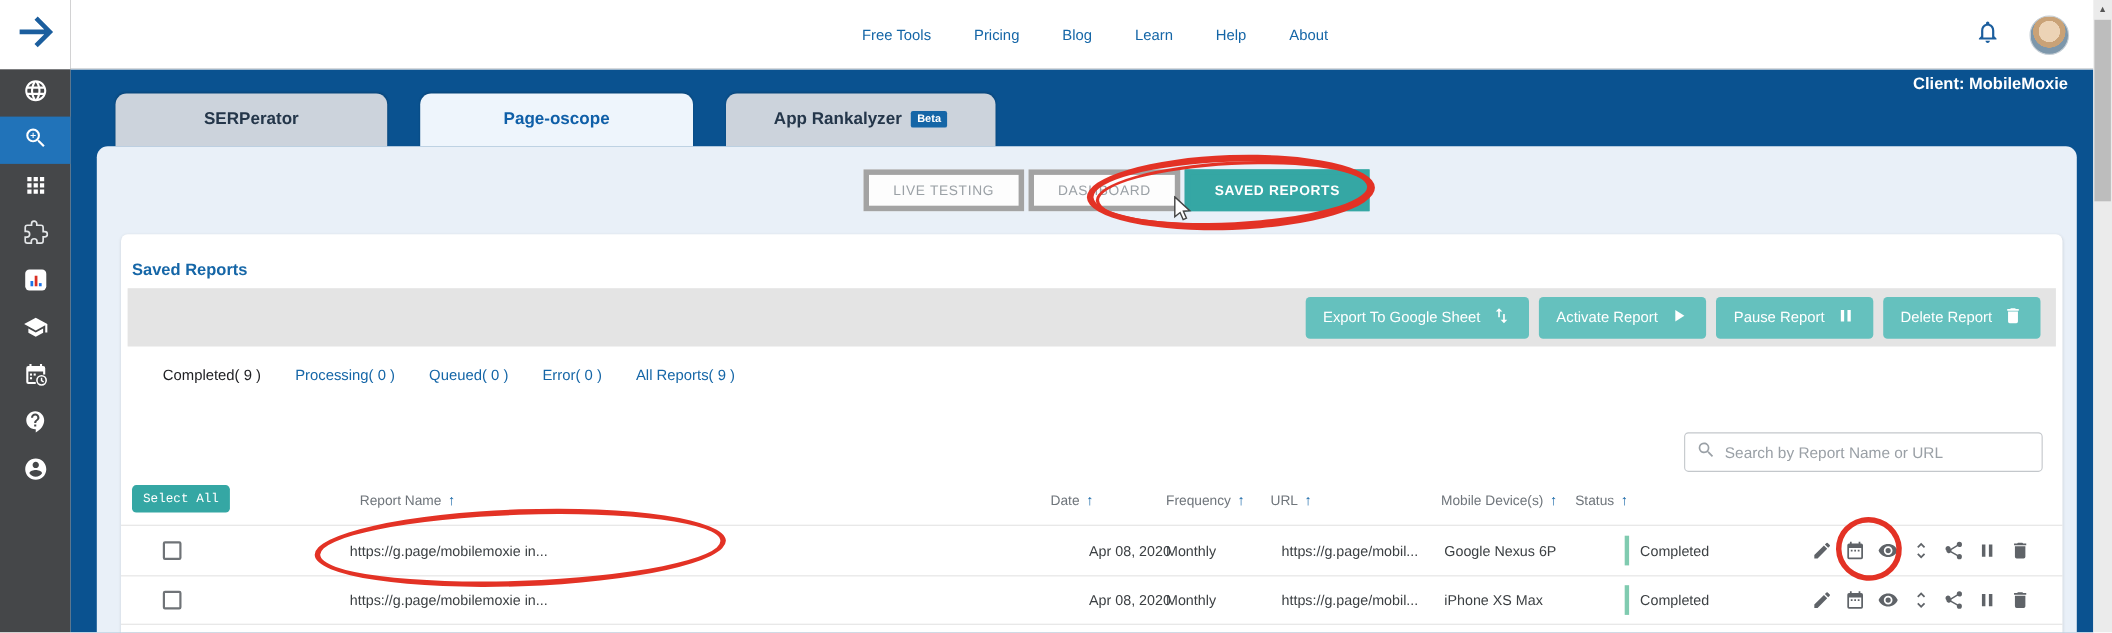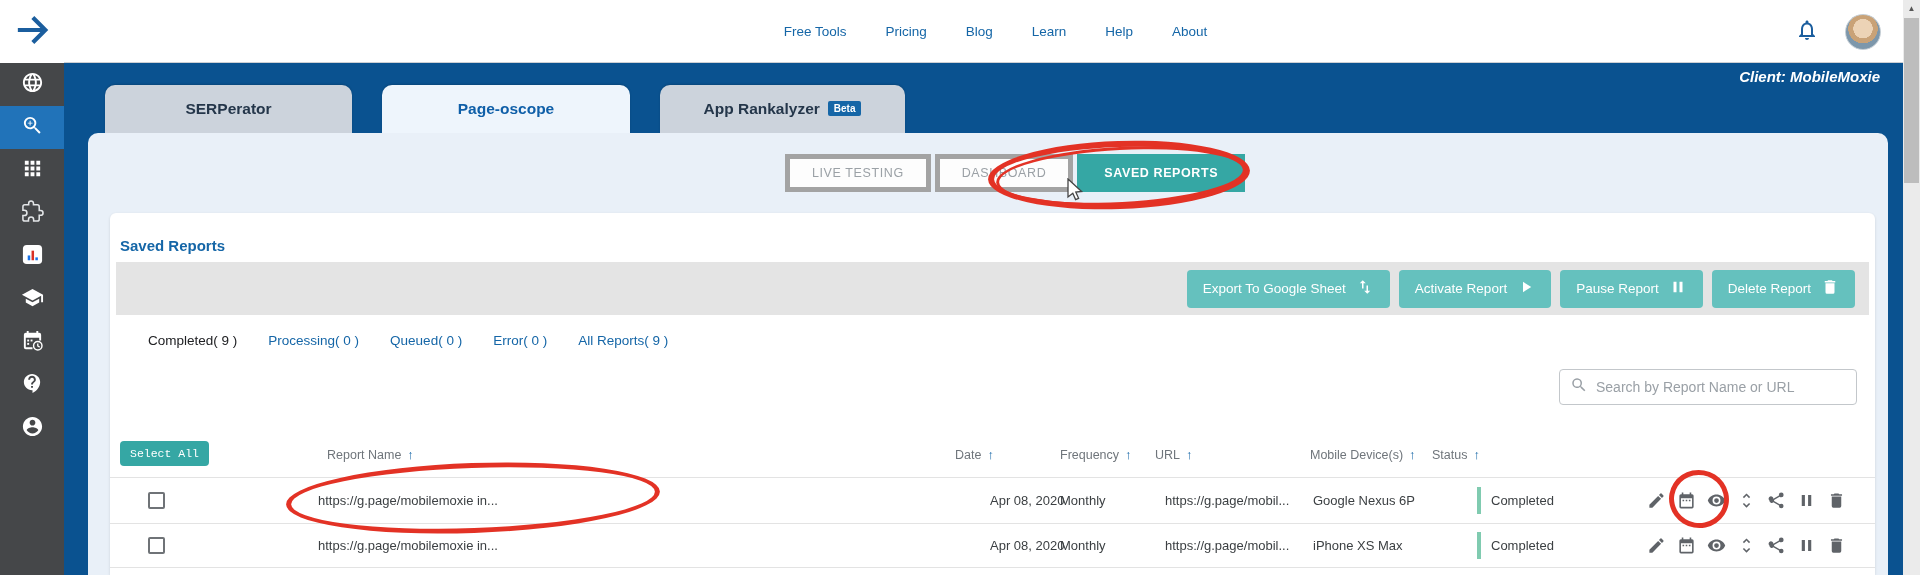--- a/index.html
+++ b/index.html
@@ -22,21 +22,21 @@
   .topnav { display:flex; gap:39px; margin-left:24px; }
   .topnav span { color:#1566a7; font-size:13.5px; font-weight:500; cursor:pointer; }
   .topbar-right { position:absolute; right:22px; top:0; height:63px; display:flex; align-items:center; gap:26px; }
   .bell svg { width:24px; height:24px; fill:#1b5e9e; }
   .avatar { width:36px; height:36px; border-radius:50%;
     background:radial-gradient(circle at 50% 40%, #ecd3b6 0 36%, #c9a277 37% 55%, #7d97ab 56%);
     border:1px solid #c4cdd4; }
 
   
   .mainbg { position:absolute; left:64px; top:63px; width:1839px; height:512px; background:#0a5290; z-index:10; }
-  .client-label { position:absolute; right:23px; top:5px; color:#fff; font-weight:bold; font-size:15px;font-style:italic; }
+  .client-label { position:absolute; right:23px; top:5px; color:#fff; font-weight:bold; font-size:15px; }
 
   .tab { position:absolute; top:22px; height:48px; border-radius:10px 10px 0 0;
     display:flex; align-items:center; justify-content:center; font-size:15.5px; font-weight:bold;
     background:#ccd3dc; color:#24364a; cursor:pointer; box-shadow:0 -1px 2px rgba(0,0,0,.15); }
   .tab-1 { left:41px;  width:247px; }
   .tab-2 { left:318px; width:248px; background:#eef5fc; color:#0f5fa8; }
   .tab-3 { left:596px; width:245px; }
   .beta-badge { background:#1566a7; color:#fff; font-size:10px; font-weight:bold;
     border-radius:2px; padding:2px 6px; margin-left:8px; position:relative; top:-1px; }
 
@@ -59,21 +59,21 @@
     display:flex; align-items:center; justify-content:flex-end; padding-right:14px; gap:9px; }
   .tbtn { height:38px; border:none; border-radius:4px; background:#65c1be; color:#fff;
     font-family:"Liberation Sans",sans-serif; font-size:13.5px; font-weight:500;
     display:flex; align-items:center; gap:10px; padding:0 16px; cursor:pointer; }
   .tbtn svg { width:18px; height:18px; fill:#fff; }
 
   .filters { position:absolute; left:38px; top:120px; display:flex; gap:31px; font-size:13.5px;justify-content:flex-end; }
   .filters span { color:#1566a7; cursor:pointer; }
   .filters span.active { color:#202124; }
 
-  .searchbox { position:absolute; top:156px; right:18px; width:298px; height:36px;
+  .searchbox { position:absolute; top:180px; right:18px; width:326px; height:36px;
     border:1px solid #c3c7cb; border-radius:4px; background:#fff; display:flex; align-items:center; padding:0 10px; }
   .searchbox svg { width:18px; height:18px; fill:#9aa0a6; flex:none; }
   .searchbox input { border:none; outline:none; flex:1; margin-left:8px; font-size:14px;
     font-family:"Liberation Sans",sans-serif; color:#3c4043; background:transparent; }
   .searchbox input::placeholder { color:#9aa0a6; }
 
   
   .select-all { position:absolute; left:10px; top:228px; height:25px; padding:4px 10px;
     background:#35a7a4; border:none; border-radius:4px; color:#fff; font-size:11.5px;
     font-family:Liberation Mono, monospace; cursor:pointer; }

